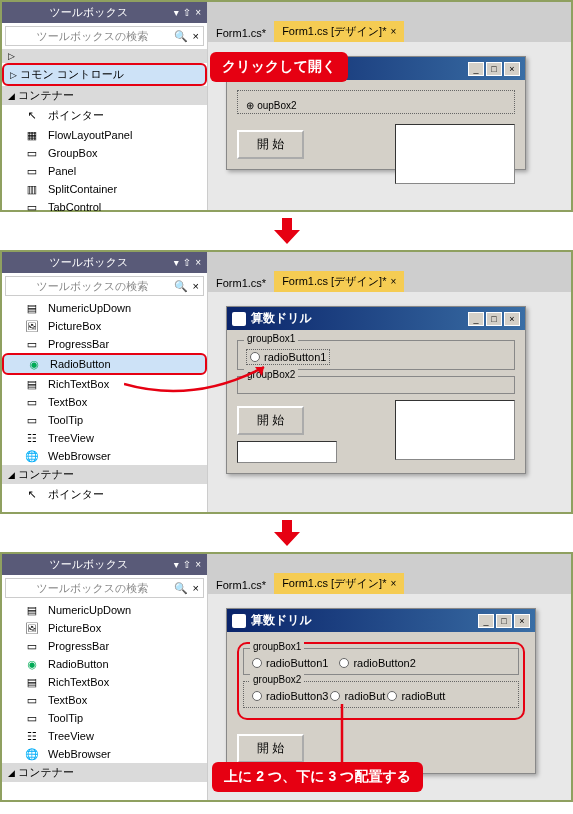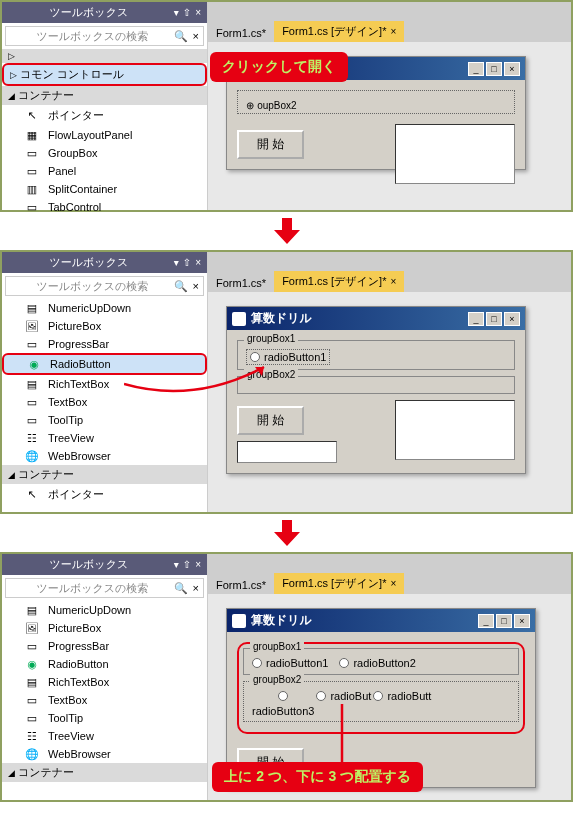--- a/index.html
+++ b/index.html
@@ -37,21 +37,21 @@
   .form-body { padding: 10px; position: relative; }
   .groupbox { border: 1px solid #888; padding: 8px 8px 4px; margin-bottom: 6px; position: relative; font-size: 11px; }
   .groupbox.dotted { border: 1px dotted #666; }
   .groupbox .gb-label { position: absolute; top: -8px; left: 6px; background: #d4d0c8; padding: 0 3px; font-size: 10px; }
   .radio { display: inline-flex; align-items: center; gap: 4px; font-size: 11px; margin-right: 8px; }
   .radio .rbtn { width: 10px; height: 10px; border: 1px solid #666; border-radius: 50%; background: #fff; display: inline-block; }
   .start-btn { border: 2px outset #fff; background: #d4d0c8; padding: 4px 18px; font-size: 12px; margin-top: 6px; display: inline-block; }
   .big-field { border: 1px inset #888; background: #fff; height: 60px; width: 120px; float: right; }
   .small-field { border: 1px inset #888; background: #fff; height: 22px; width: 100px; margin-top: 6px; }
   
-  .callout { position: absolute; background: #e60012; color: #bef264; padding: 6px 12px; border-radius: 6px; font-size: 14px; font-weight: bold; white-space: nowrap; z-index: 10; }
+  .callout { position: absolute; background: #e60012; color: #ffffff; padding: 6px 12px; border-radius: 6px; font-size: 14px; font-weight: bold; white-space: nowrap; z-index: 10; }
   
   .arrow-svg { display: block; margin: 0 auto; }
   .red-border { border: 2.5px solid #e60012; border-radius: 10px; }
   .connector { position: absolute; z-index: 5; }
 </style>
 </head>
 <body>
 
 <div class="panel-set" style="height:212px;">
   <div class="toolbox">
@@ -339,21 +339,21 @@
                 <span class="rbtn"></span>
                 <span>radioButton1</span>
               </span>
             <span class="radio">
                 <span class="rbtn"></span>
                 <span>radioButton2</span>
               </span>
           </div>
           <div class="groupbox dotted">
             <span class="gb-label">groupBox2</span>
-            <span class="radio" style="margin-right:2px;flex-direction:column;">
+            <span class="radio" style="margin-right:2px;">
                 <span class="rbtn"></span>
                 <span>radioButton3</span>
               </span><span class="radio" style="margin-right:2px;">
                 <span class="rbtn"></span>
                 <span>radioBut</span>
               </span><span class="radio" style="margin-right:0;">
                 <span class="rbtn"></span>
                 <span>radioButt</span>
               </span>
           </div>

